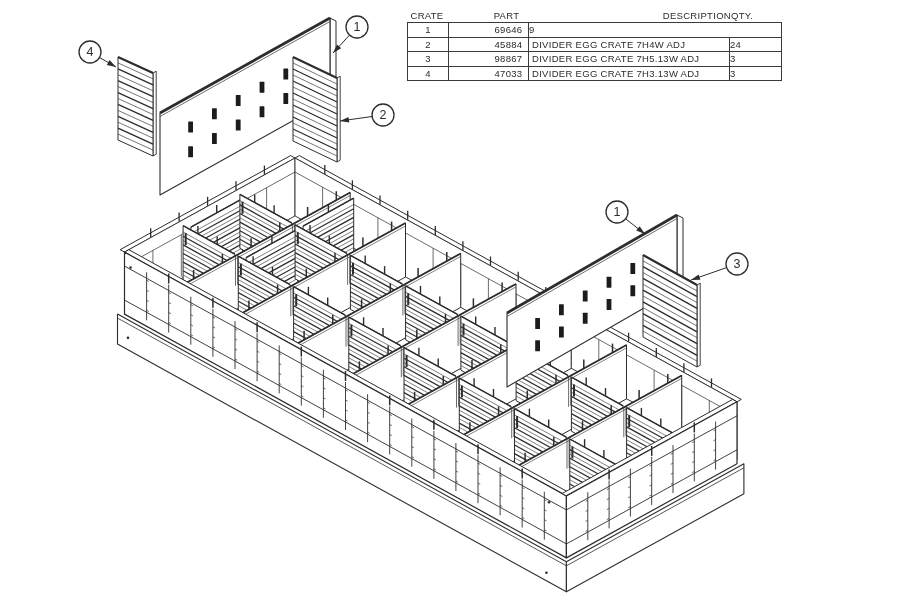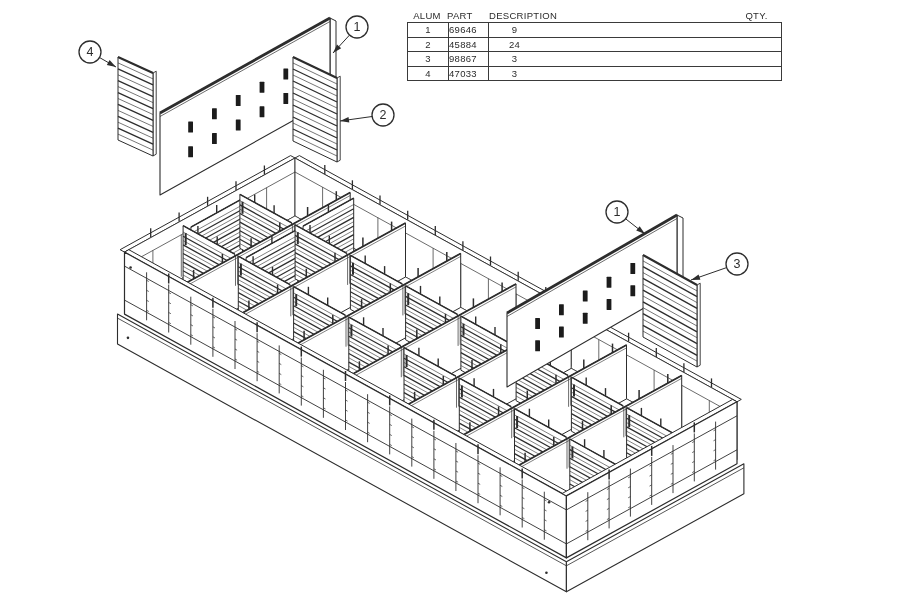--- a/index.html
+++ b/index.html
@@ -6,25 +6,25 @@
   #page{position:relative;width:900px;height:600px;background:#fff;overflow:hidden;
         font-family:"Liberation Sans",sans-serif;}
   #dwg{position:absolute;left:0;top:0;}
   .parts-table{position:absolute;left:407px;top:9px;width:375px;color:#2b2b2b;
                font-size:9.5px;letter-spacing:.3px;line-height:13px;}
   .pt-header{display:flex;height:13px;}
   .pt-grid{border:1.3px solid #3a3a3a;}
   .pt-row{display:flex;height:13.5px;align-items:center;}
   .pt-row + .pt-row{border-top:1px solid #3a3a3a;}
   .c-item{width:40px;text-align:center;}
-  .c-part{width:39px;text-align:left;}
+  .c-part{width:39px;text-align:center;margin-left:40px;}
   .c-desc{flex:1;padding-left:3px;text-align:left;}
-  .c-qty{width:51px;text-align:center;}
+  .c-qty{width:51px;}
   .pt-row .c-item,.pt-row .c-part,.pt-row .c-desc{border-right:1px solid #3a3a3a;height:100%;}
-  .hdr-desc{padding-left:3px;}
+  .hdr-desc{padding-left:3px;text-align:right;}
 </style>
 </head>
 <body>
 
 <div id="page">
   <svg id="dwg" width="900" height="600" viewBox="0 0 900 600">
       <rect x="0" y="0" width="900" height="600" fill="#ffffff"></rect>
       <g>
         <polygon points="290.6,155.6 295.0,158.0 124.5,252.1 120.1,249.7" fill="#fff" stroke="#2d2d2d" stroke-width="1" stroke-linejoin="round"></polygon>
         <polygon points="299.4,155.6 741.3,399.4 737.0,401.8 295.0,158.0" fill="#fff" stroke="#2d2d2d" stroke-width="1" stroke-linejoin="round"></polygon>
@@ -754,41 +754,44 @@
           <line x1="726.6" y1="267.6" x2="691.0" y2="280.0" stroke="#2d2d2d" stroke-width="1"></line>
           <polygon points="691.0,280.0 700.4,279.7 698.6,274.4" fill="#2d2d2d"></polygon>
           <circle cx="737" cy="264" r="11" fill="#fff" stroke="#2d2d2d" stroke-width="1.3"></circle>
           <text x="737" y="268.2" text-anchor="middle" font-size="12.5" font-family="Liberation Sans, sans-serif" fill="#2d2d2d">3</text>
         </g>
       </g>
     </svg>
 
   <div class="parts-table">
     <div class="pt-header">
-      <div class="c-item">ALUM</div>
+      <div class="c-item">CRATE</div>
       <div class="c-part">PART</div>
       <div class="c-desc hdr-desc">DESCRIPTION</div>
       <div class="c-qty">QTY.</div>
     </div>
     <div class="pt-grid">
       <div class="pt-row">
         <div class="c-item">1</div>
         <div class="c-part">69646</div>
         <div class="c-qty">9</div>
       </div>
       <div class="pt-row">
         <div class="c-item">2</div>
         <div class="c-part">45884</div>
+        <div class="c-desc">DIVIDER EGG CRATE 7H4W ADJ</div>
         <div class="c-qty">24</div>
       </div>
       <div class="pt-row">
         <div class="c-item">3</div>
         <div class="c-part">98867</div>
+        <div class="c-desc">DIVIDER EGG CRATE 7H5.13W ADJ</div>
         <div class="c-qty">3</div>
       </div>
       <div class="pt-row">
         <div class="c-item">4</div>
         <div class="c-part">47033</div>
+        <div class="c-desc">DIVIDER EGG CRATE 7H3.13W ADJ</div>
         <div class="c-qty">3</div>
       </div>
     </div>
   </div>
 </div>
 
 </body></html>

